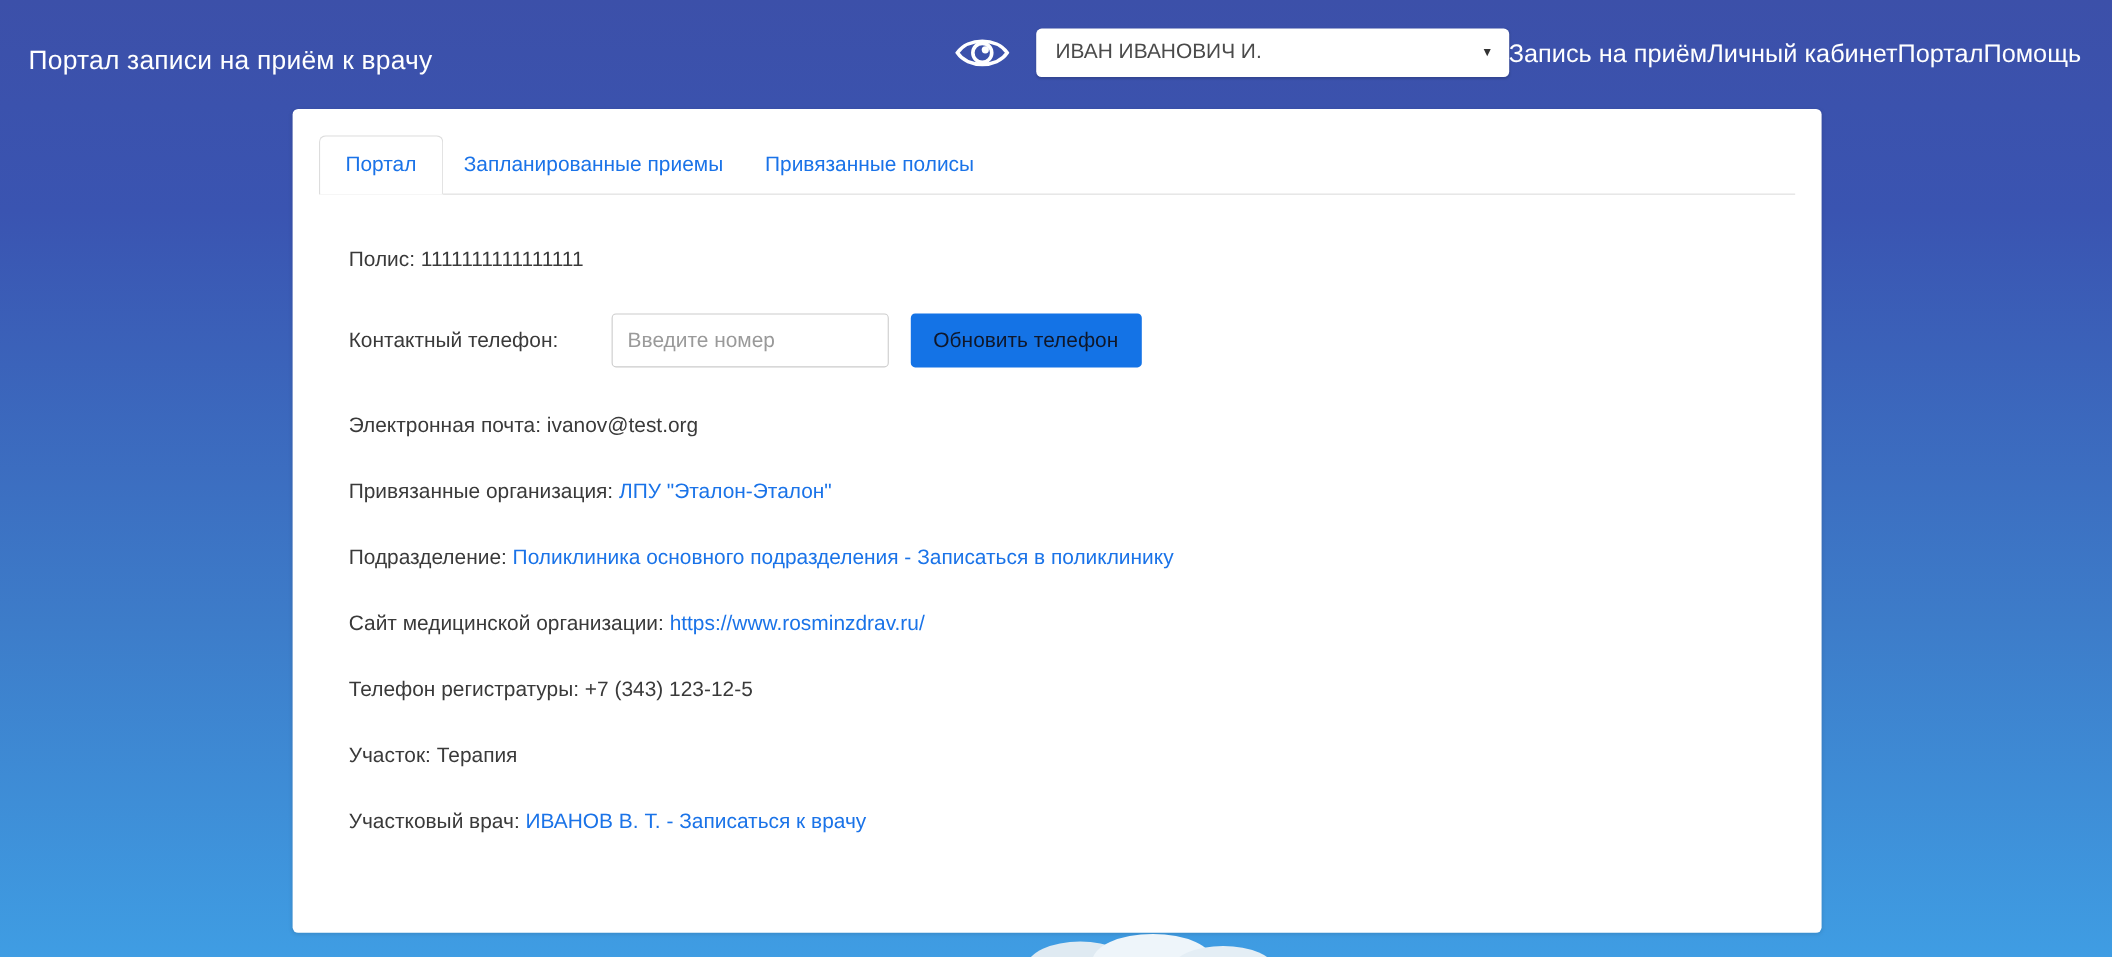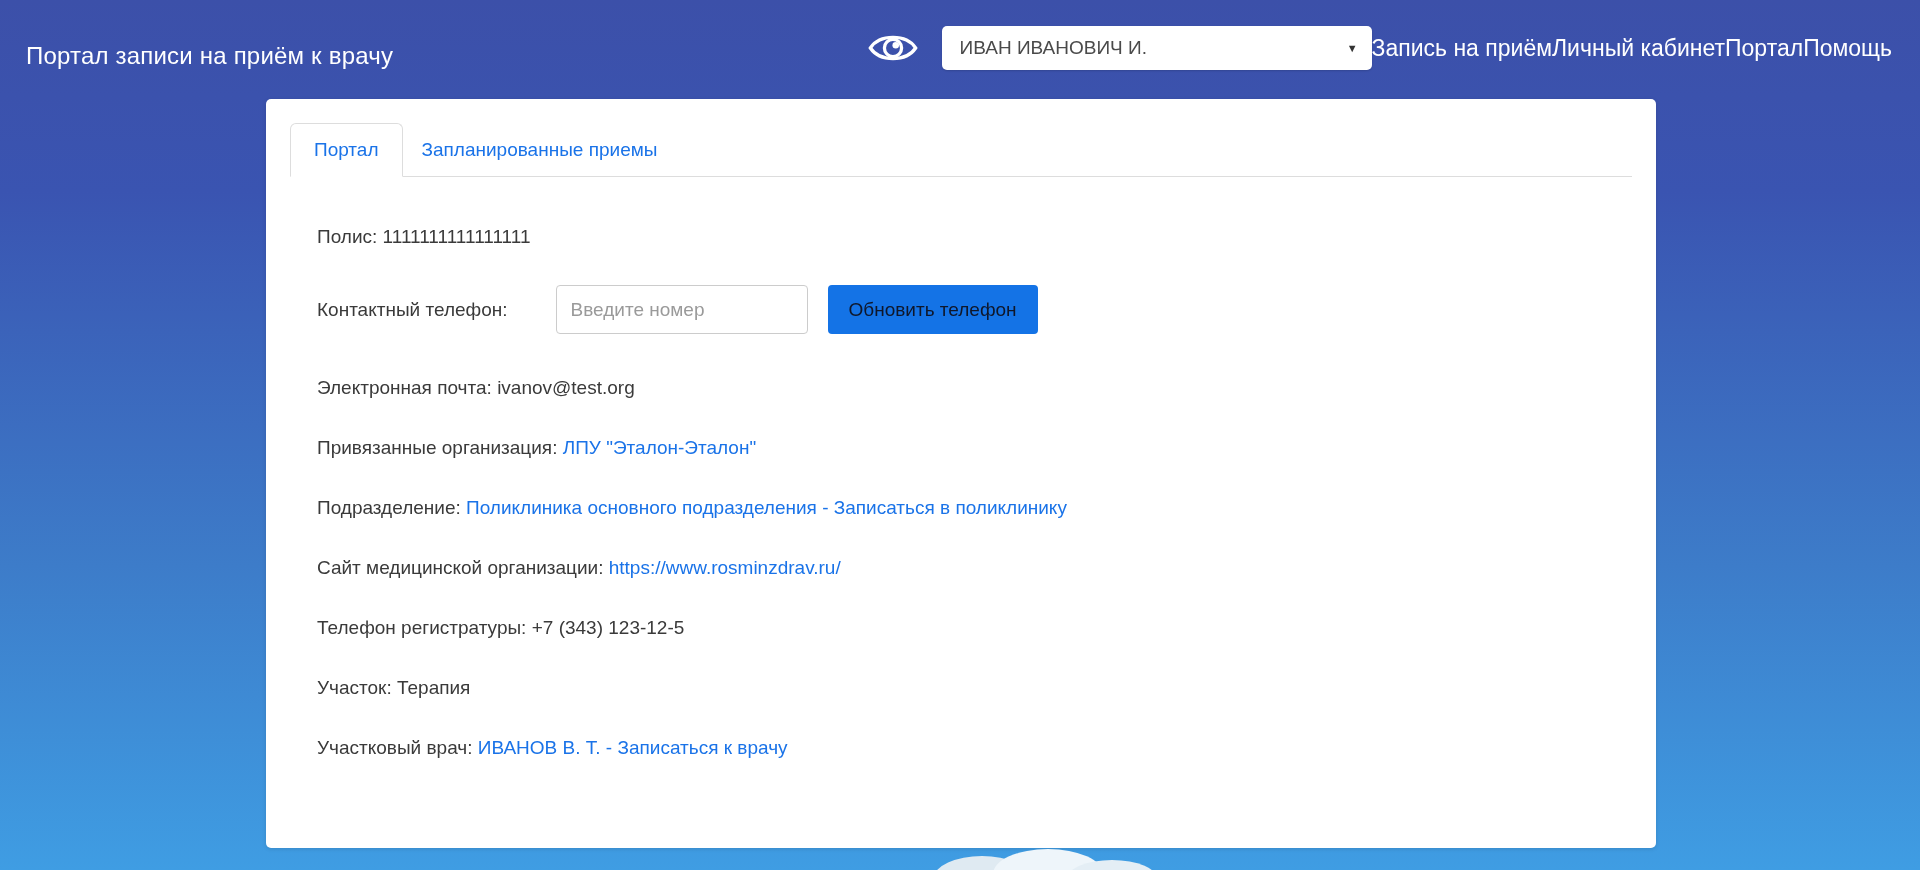--- a/index.html
+++ b/index.html
@@ -142,20 +142,21 @@
     <a class="nav-link">Портал</a>
     <a class="nav-link">Помощь</a>
   </div>
 </div>
 
 <div class="card">
 
   <div class="tabs">
     <div class="tab active">Портал</div>
     <div class="tab">Запланированные приемы</div>
+    <div class="tab">Привязанные полисы</div>
   </div>
 
   <div class="content">
 
 
     <p>
       <span>Полис:</span>
       <span>1111111111111111</span>
     </p>
 

